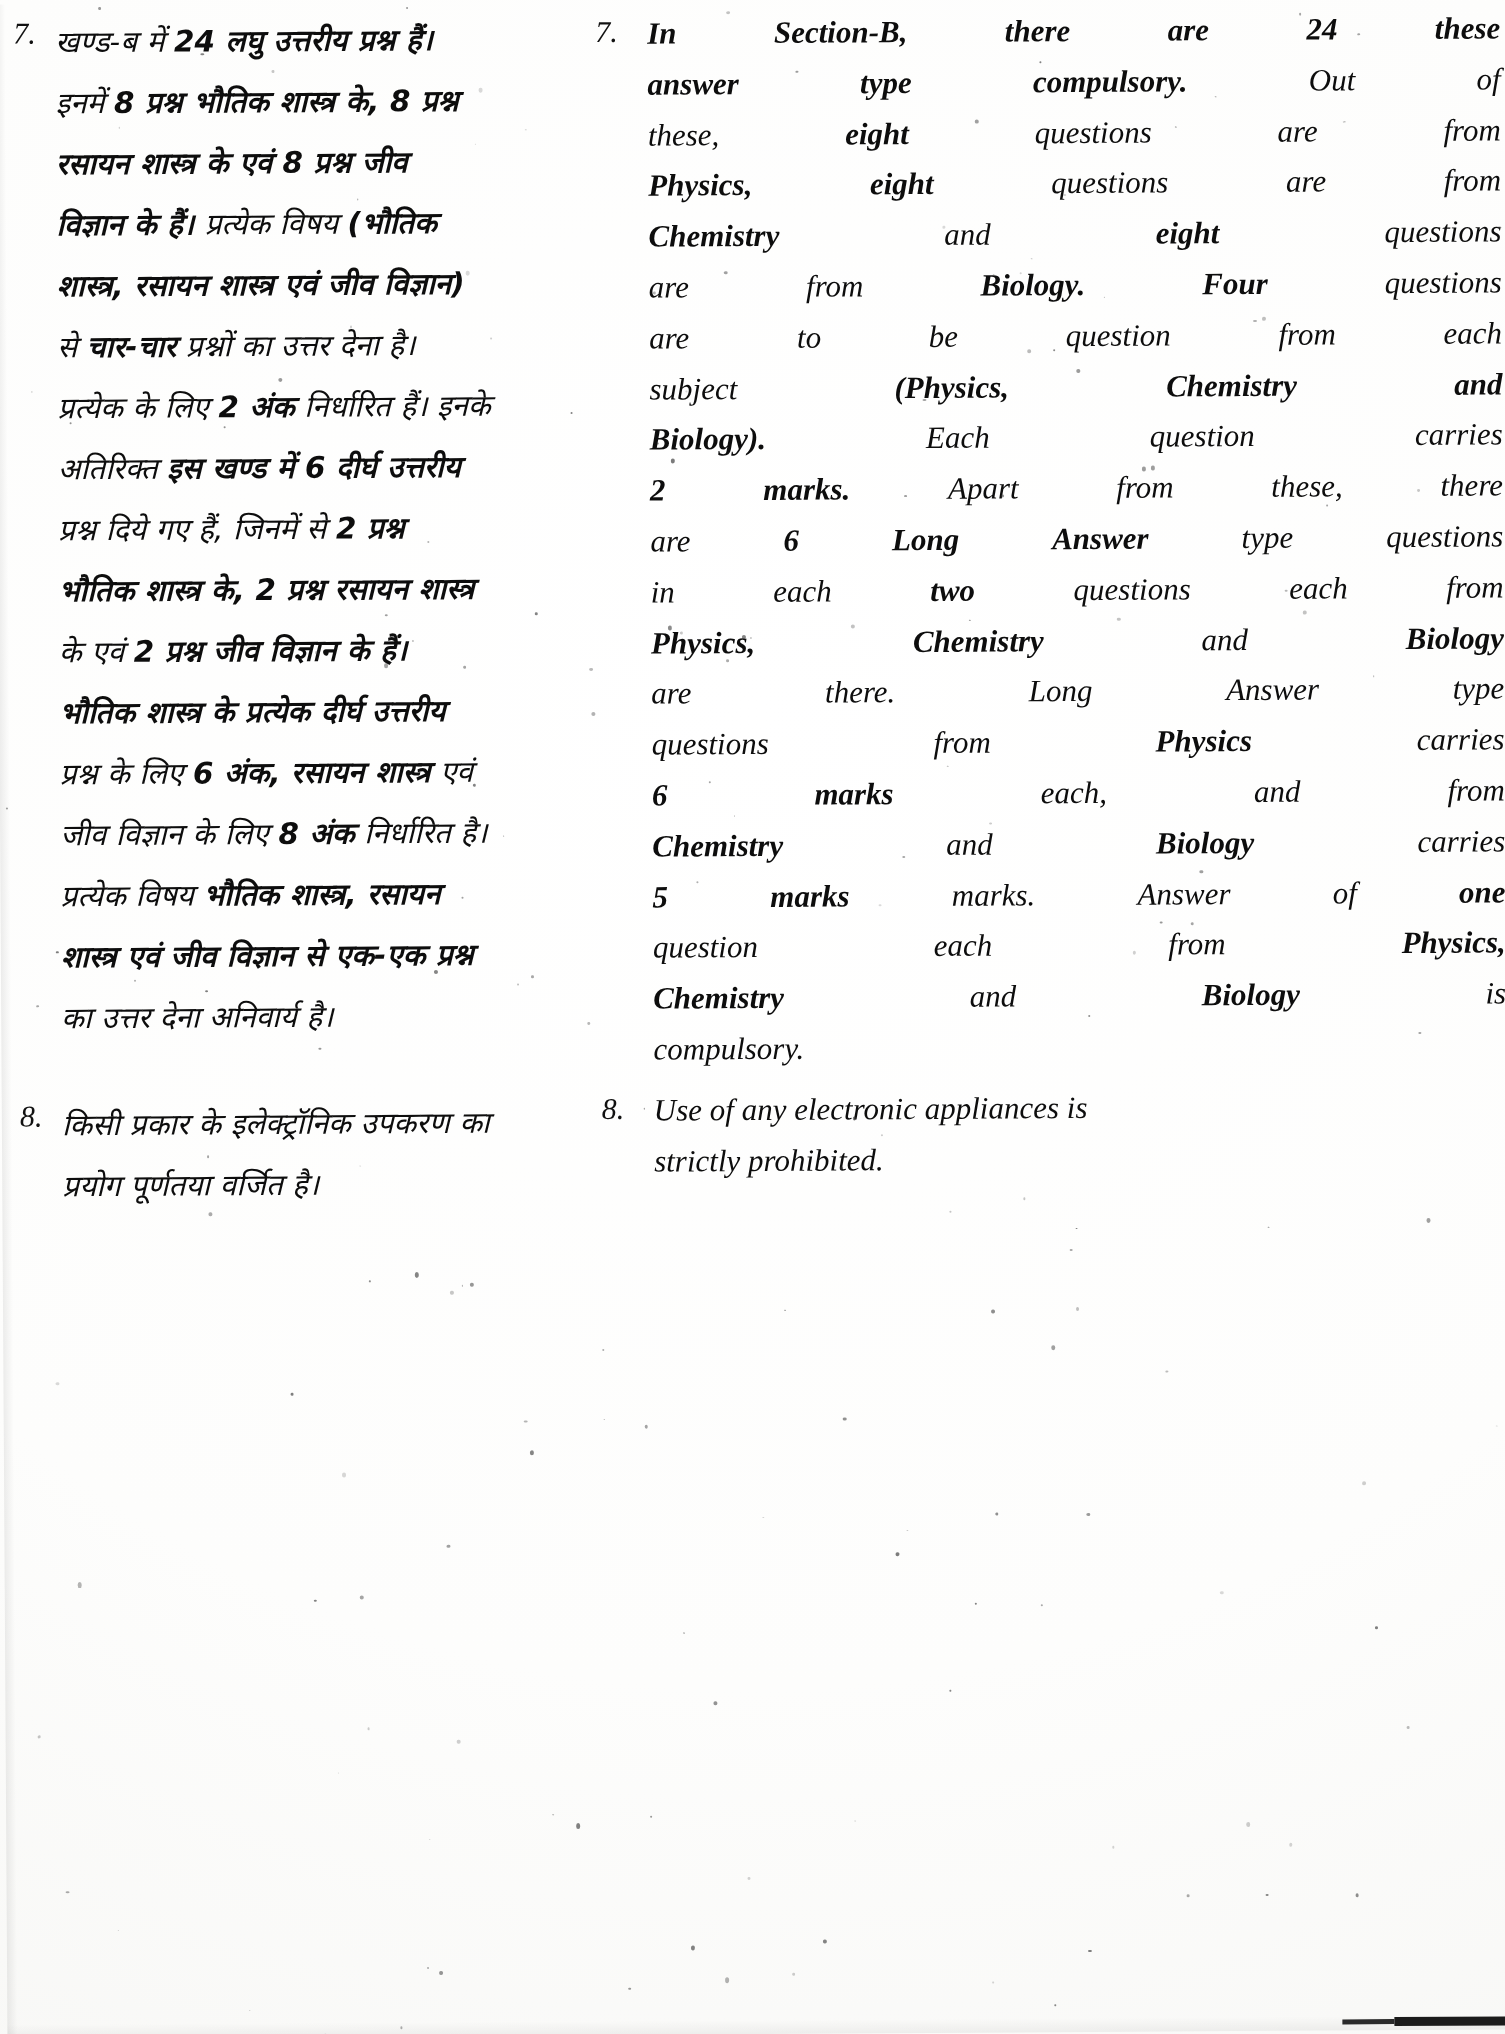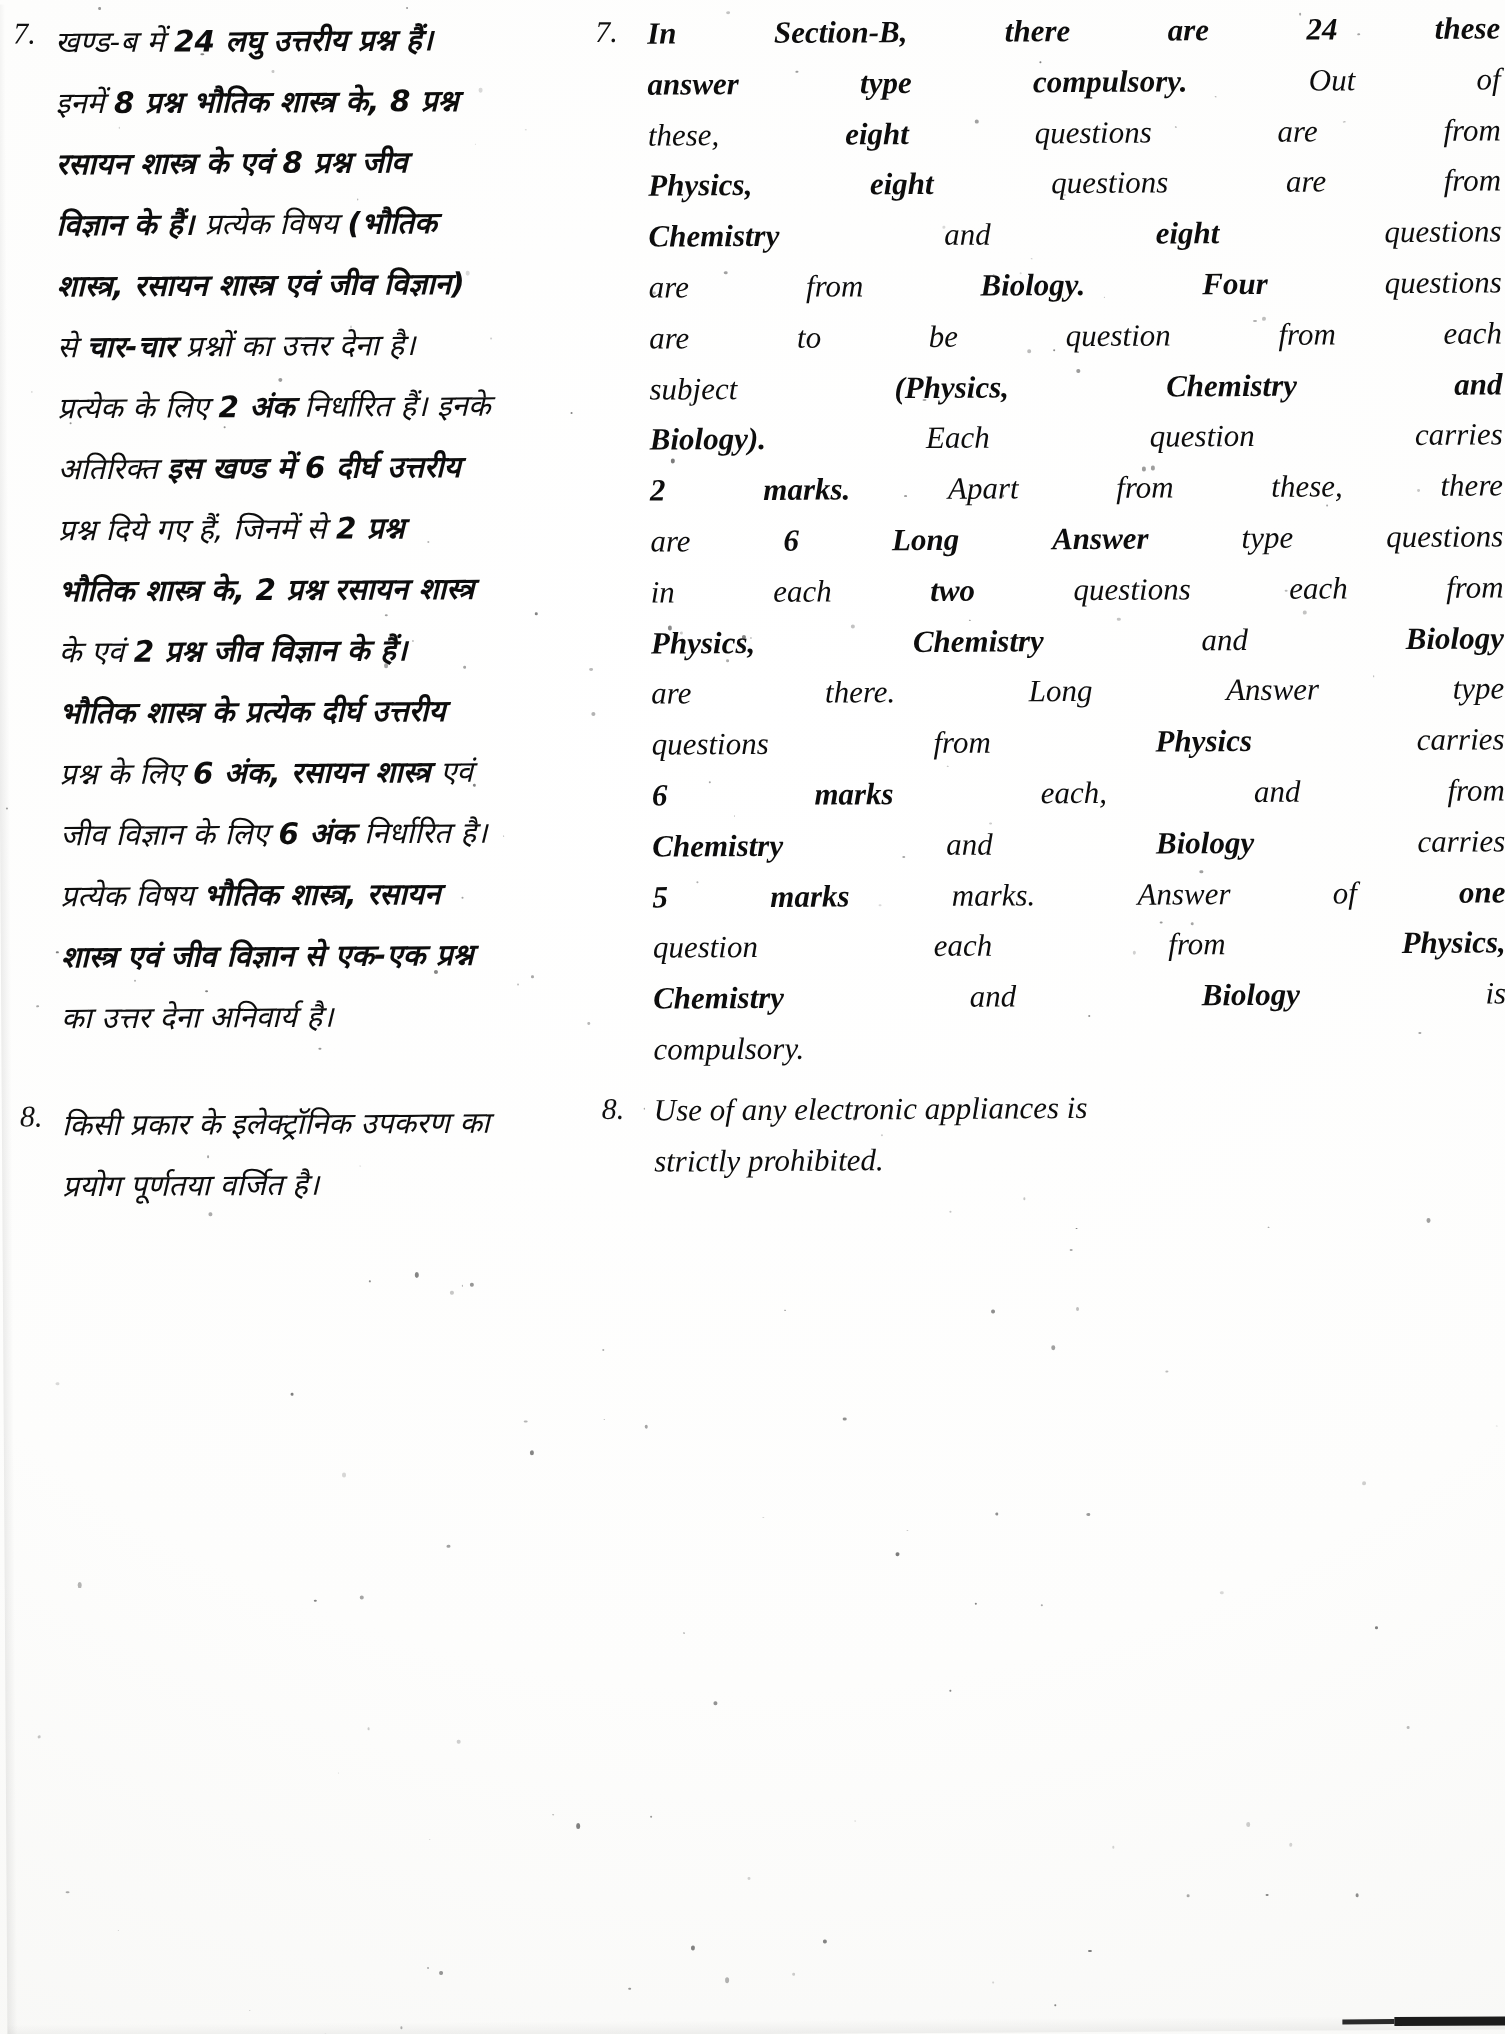--- a/index.html
+++ b/index.html
@@ -180,21 +180,21 @@
             <div class="hin-line"><span class="bold">विज्ञान के हैं। </span><span class="reg">प्रत्येक विषय </span><span class="bold">(भौतिक</span></div>
             <div class="hin-line"><span class="bold">शास्त्र, रसायन शास्त्र एवं जीव विज्ञान)</span></div>
             <div class="hin-line"><span class="reg">से </span><span class="bold">चार-चार</span><span class="reg"> प्रश्नों का उत्तर देना है।</span></div>
             <div class="hin-line"><span class="reg">प्रत्येक के लिए </span><span class="bold">2 अंक</span><span class="reg"> निर्धारित हैं। इनके</span></div>
             <div class="hin-line"><span class="reg">अतिरिक्त </span><span class="bold">इस खण्ड में 6 दीर्घ उत्तरीय</span></div>
             <div class="hin-line"><span class="reg">प्रश्न दिये गए हैं, जिनमें से </span><span class="bold">2 प्रश्न</span></div>
             <div class="hin-line"><span class="bold">भौतिक शास्त्र के, 2 प्रश्न रसायन शास्त्र</span></div>
             <div class="hin-line"><span class="reg">के एवं </span><span class="bold">2 प्रश्न जीव विज्ञान के हैं।</span></div>
             <div class="hin-line"><span class="bold">भौतिक शास्त्र के प्रत्येक दीर्घ उत्तरीय</span></div>
             <div class="hin-line"><span class="reg">प्रश्न के लिए </span><span class="bold">6 अंक, रसायन शास्त्र</span><span class="reg"> एवं</span></div>
-            <div class="hin-line"><span class="reg">जीव विज्ञान के लिए </span><span class="bold">6 अंक</span><span class="reg"> निर्धारित है।</span></div>
+            <div class="hin-line"><span class="reg">जीव विज्ञान के लिए </span><span class="bold">8 अंक</span><span class="reg"> निर्धारित है।</span></div>
             <div class="hin-line"><span class="reg">प्रत्येक विषय </span><span class="bold">भौतिक शास्त्र, रसायन</span></div>
             <div class="hin-line"><span class="bold">शास्त्र एवं जीव विज्ञान से </span><span class="bold">एक-एक प्रश्न</span></div>
             <div class="hin-line"><span class="reg">का उत्तर देना अनिवार्य है।</span></div>
           </div>
       </div>
 
       <div class="item item8-hindi">
         <div class="item-num">8.</div>
         <div class="item-body" id="hin8">
             <div class="hin-line"><span class="reg">किसी प्रकार के इलेक्ट्रॉनिक उपकरण का</span></div>

